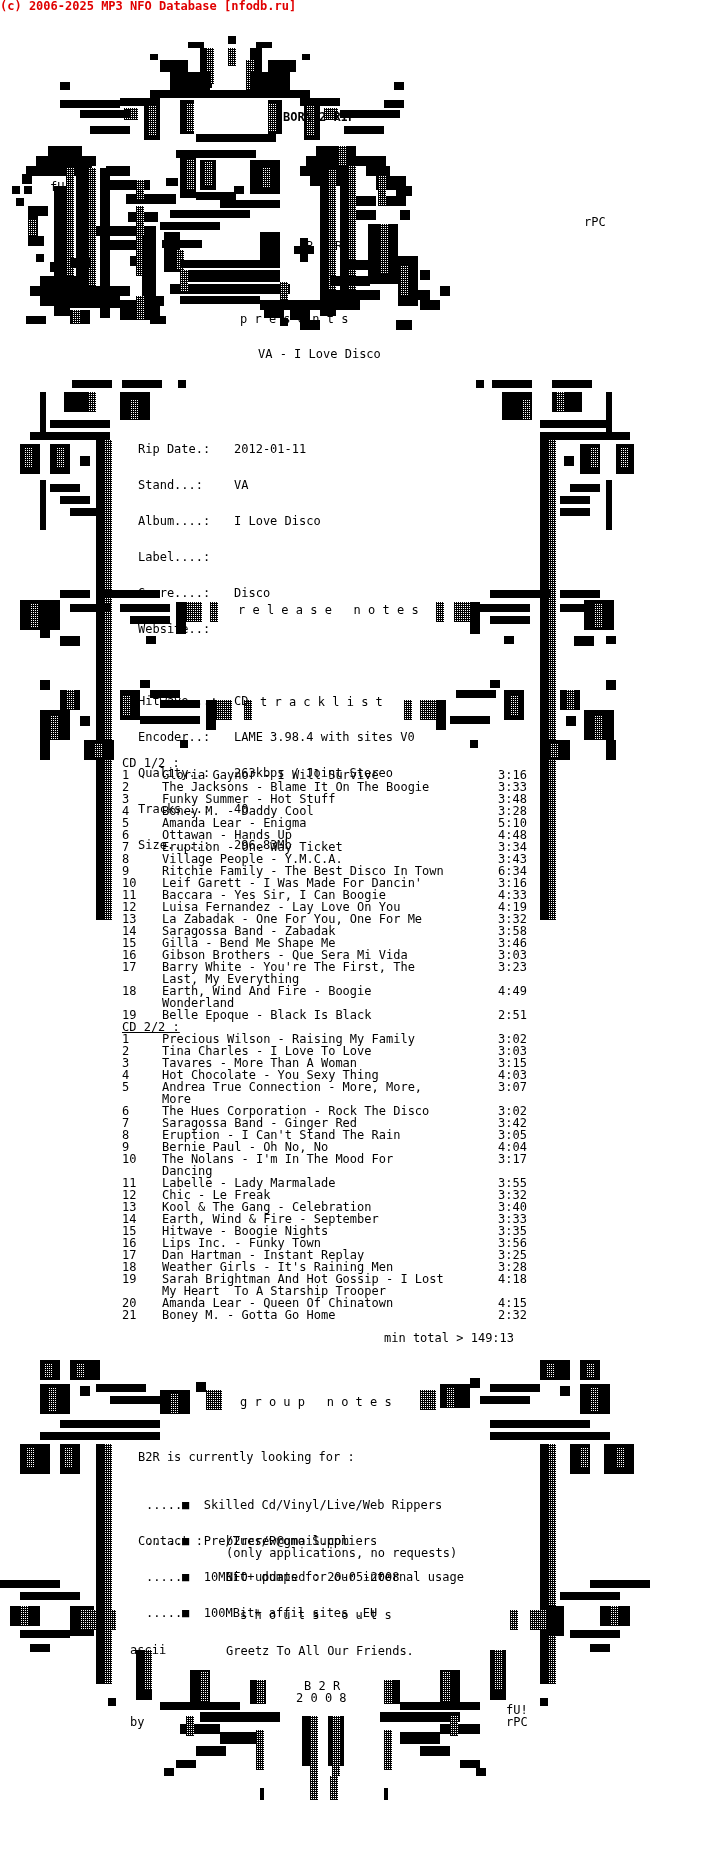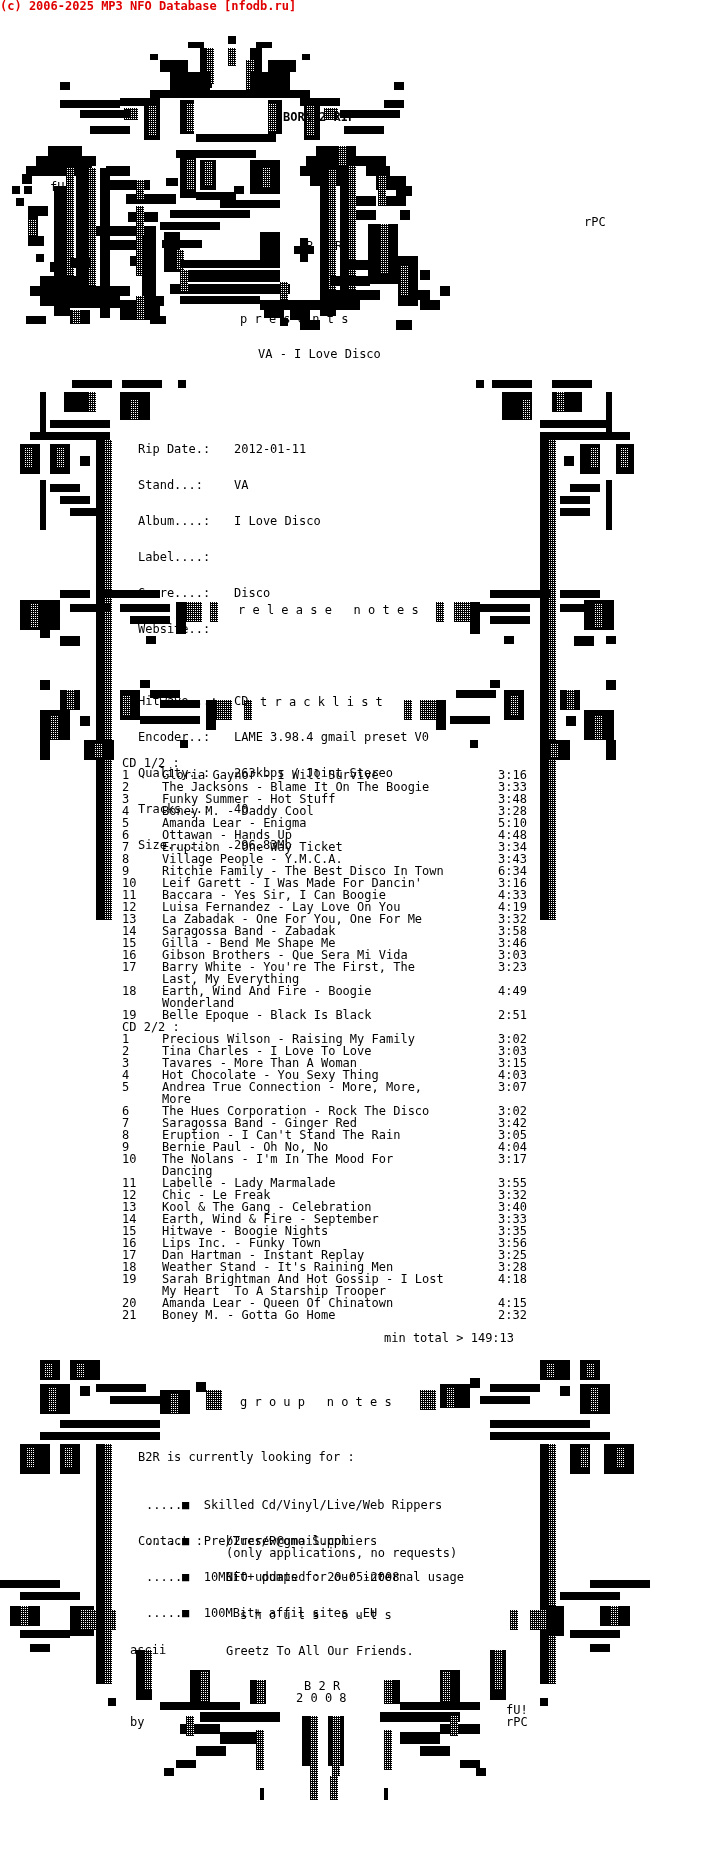--- a/index.html
+++ b/index.html
@@ -302,21 +302,21 @@
 
 <div class="abs" style="top:419px;left:138px;">
   <div class="info-row"><span class="k">Rip Date.:</span><span>2012-01-11</span></div>
   <div class="info-row"><span class="k">Stand...:</span><span>VA</span></div>
   <div class="info-row"><span class="k">Album....:</span><span>I Love Disco</span></div>
   <div class="info-row"><span class="k">Label....:</span><span></span></div>
   <div class="info-row"><span class="k">Genre....:</span><span>Disco</span></div>
   <div class="info-row"><span class="k">Website..:</span><span></span></div>
   <div class="info-row">&nbsp;</div>
   <div class="info-row"><span class="k">Hitwave...:</span><span>CD</span></div>
-  <div class="info-row"><span class="k">Encoder..:</span><span>LAME 3.98.4 gmail preset V0</span></div>
+  <div class="info-row"><span class="k">Encoder..:</span><span>LAME 3.98.4 with sites V0</span></div>
   <div class="info-row"><span class="k">Quality..:</span><span>263kbps / Joint Stereo</span></div>
   <div class="info-row"><span class="k">Tracks...:</span><span>40</span></div>
   <div class="info-row"><span class="k">Size.....:</span><span>296.83Mb</span></div>
 </div>
 
 <div class="abs" style="top:604px;left:226px;margin-left:12px;">r e l e a s e   n o t e s</div>
 <div class="abs" style="top:696px;left:260px;">t r a c k l i s t</div>
 
 <div id="tracklist">
     <div class="tl-head" style="top: 757px;">CD 1/2 :</div>
@@ -334,41 +334,41 @@
     <div class="track-row" style="top: 901px;"><span class="n">12</span><span class="t">Luisa Fernandez - Lay Love On You</span><span class="d">4:19</span></div>
     <div class="track-row" style="top: 913px;"><span class="n">13</span><span class="t">La Zabadak - One For You, One For Me</span><span class="d">3:32</span></div>
     <div class="track-row" style="top: 925px;"><span class="n">14</span><span class="t">Saragossa Band - Zabadak</span><span class="d">3:58</span></div>
     <div class="track-row" style="top: 937px;"><span class="n">15</span><span class="t">Gilla - Bend Me Shape Me</span><span class="d">3:46</span></div>
     <div class="track-row" style="top: 949px;"><span class="n">16</span><span class="t">Gibson Brothers - Que Sera Mi Vida</span><span class="d">3:03</span></div>
     <div class="track-row" style="top: 961px;"><span class="n">17</span><span class="t">Barry White - You're The First, The</span><span class="d">3:23</span></div>
     <div class="track-row" style="top: 973px;"><span class="t">Last, My Everything</span></div>
     <div class="track-row" style="top: 985px;"><span class="n">18</span><span class="t">Earth, Wind And Fire - Boogie</span><span class="d">4:49</span></div>
     <div class="track-row" style="top: 997px;"><span class="t">Wonderland</span></div>
     <div class="track-row" style="top: 1009px;"><span class="n">19</span><span class="t">Belle Epoque - Black Is Black</span><span class="d">2:51</span></div>
-    <div class="tl-head" style="top: 1021px;">CD 2/2 :</div>
+    <div class="tl-head" style="top: 1021px; text-decoration: underline;">CD 2/2 :</div>
     <div class="track-row" style="top: 1033px;"><span class="n">1</span><span class="t">Precious Wilson - Raising My Family</span><span class="d">3:02</span></div>
     <div class="track-row" style="top: 1045px;"><span class="n">2</span><span class="t">Tina Charles - I Love To Love</span><span class="d">3:03</span></div>
     <div class="track-row" style="top: 1057px;"><span class="n">3</span><span class="t">Tavares - More Than A Woman</span><span class="d">3:15</span></div>
     <div class="track-row" style="top: 1069px;"><span class="n">4</span><span class="t">Hot Chocolate - You Sexy Thing</span><span class="d">4:03</span></div>
     <div class="track-row" style="top: 1081px;"><span class="n">5</span><span class="t">Andrea True Connection - More, More,</span><span class="d">3:07</span></div>
     <div class="track-row" style="top: 1093px;"><span class="t">More</span></div>
     <div class="track-row" style="top: 1105px;"><span class="n">6</span><span class="t">The Hues Corporation - Rock The Disco</span><span class="d">3:02</span></div>
     <div class="track-row" style="top: 1117px;"><span class="n">7</span><span class="t">Saragossa Band - Ginger Red</span><span class="d">3:42</span></div>
     <div class="track-row" style="top: 1129px;"><span class="n">8</span><span class="t">Eruption - I Can't Stand The Rain</span><span class="d">3:05</span></div>
     <div class="track-row" style="top: 1141px;"><span class="n">9</span><span class="t">Bernie Paul - Oh No, No</span><span class="d">4:04</span></div>
     <div class="track-row" style="top: 1153px;"><span class="n">10</span><span class="t">The Nolans - I'm In The Mood For</span><span class="d">3:17</span></div>
     <div class="track-row" style="top: 1165px;"><span class="t">Dancing</span></div>
     <div class="track-row" style="top: 1177px;"><span class="n">11</span><span class="t">Labelle - Lady Marmalade</span><span class="d">3:55</span></div>
     <div class="track-row" style="top: 1189px;"><span class="n">12</span><span class="t">Chic - Le Freak</span><span class="d">3:32</span></div>
     <div class="track-row" style="top: 1201px;"><span class="n">13</span><span class="t">Kool &amp; The Gang - Celebration</span><span class="d">3:40</span></div>
     <div class="track-row" style="top: 1213px;"><span class="n">14</span><span class="t">Earth, Wind &amp; Fire - September</span><span class="d">3:33</span></div>
     <div class="track-row" style="top: 1225px;"><span class="n">15</span><span class="t">Hitwave - Boogie Nights</span><span class="d">3:35</span></div>
     <div class="track-row" style="top: 1237px;"><span class="n">16</span><span class="t">Lips Inc. - Funky Town</span><span class="d">3:56</span></div>
     <div class="track-row" style="top: 1249px;"><span class="n">17</span><span class="t">Dan Hartman - Instant Replay</span><span class="d">3:25</span></div>
-    <div class="track-row" style="top: 1261px;"><span class="n">18</span><span class="t">Weather Stand - It's Raining Men</span><span class="d">3:28</span></div>
+    <div class="track-row" style="top: 1261px;"><span class="n">18</span><span class="t">Weather Girls - It's Raining Men</span><span class="d">3:28</span></div>
     <div class="track-row" style="top: 1273px;"><span class="n">19</span><span class="t">Sarah Brightman And Hot Gossip - I Lost</span><span class="d">4:18</span></div>
     <div class="track-row" style="top: 1285px;"><span class="t">My Heart  To A Starship Trooper</span></div>
     <div class="track-row" style="top: 1297px;"><span class="n">20</span><span class="t">Amanda Lear - Queen Of Chinatown</span><span class="d">4:15</span></div>
     <div class="track-row" style="top: 1309px;"><span class="n">21</span><span class="t">Boney M. - Gotta Go Home</span><span class="d">2:32</span></div>
   </div>
 
 <div class="abs" style="top:1332px;left:384px;">min total &gt; 149:13</div>
 
 <div class="art" style="left:0;top:0;">
   <div class="blk" style="left:40px;top:1360px;width:20px;height:20px"></div>

